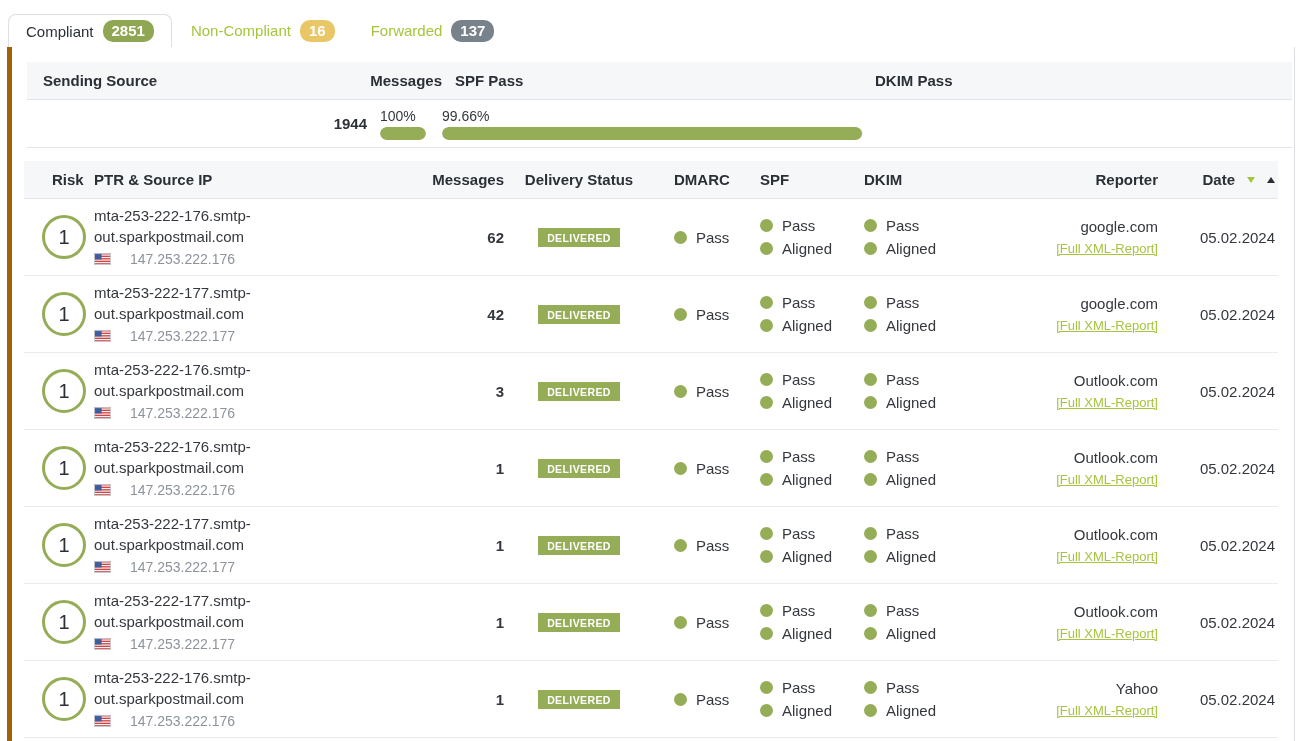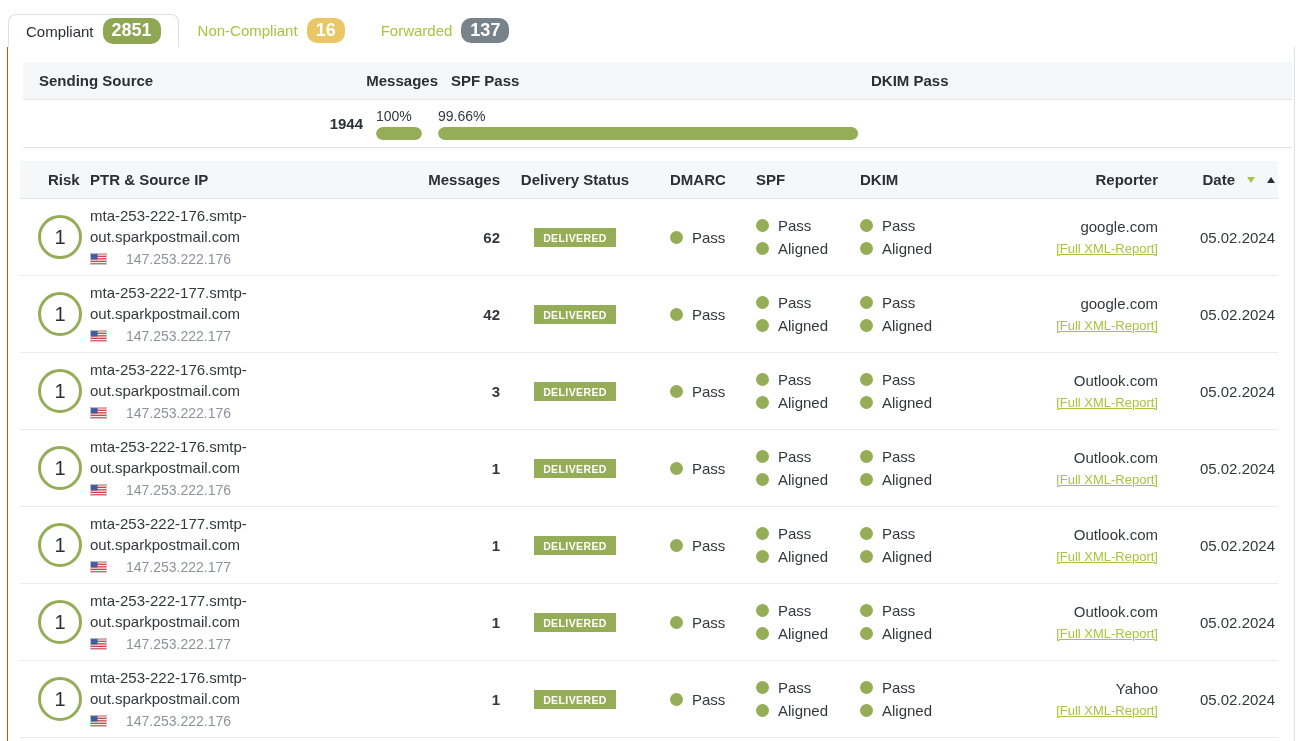--- a/index.html
+++ b/index.html
@@ -14,24 +14,24 @@
     --cols:70px 215px 195px 150px 106px 104px 150px 1fr 110px;
   }
   *{box-sizing:border-box;margin:0;padding:0;}
   html,body{width:1311px;height:741px;overflow:hidden;background:#fff;
     font-family:"Liberation Sans","DejaVu Sans",sans-serif;color:var(--text);}
   
   .tabbar{display:flex;align-items:flex-end;height:47px;padding-left:8px;}
   .tab{display:flex;align-items:center;height:33px;padding:0 17px;margin-right:2px;
        font-size:15px;color:var(--green);border-radius:8px 8px 0 0;cursor:pointer;white-space:nowrap;}
   .tab.active{border:1px solid #dcdfe5;border-bottom:none;color:var(--dark);background:#fff;}
-  .tab-badge{margin-left:9px;color:#fff;font-weight:700;font-size:18px;
+  .tab-badge{margin-left:9px;color:#fff;font-weight:700;font-size:15px;
        padding:2px 9px;border-radius:10px;line-height:1.2;}
   
-  .card{margin:0 16px 0 7px;border-left:1px solid #a16207;border-right:1px solid #dcdfe5;
+  .card{margin:0 16px 0 7px;border-left:5px solid #a16207;border-right:1px solid #dcdfe5;
         height:694px;padding-top:15px;}
   
   .summary{margin:0 2px 0 15px;}
   .s-grid{display:grid;grid-template-columns:340px 75px 433px auto;align-items:center;}
   .s-head{height:38px;background:var(--hbg);border-bottom:1px solid var(--border);
           font-weight:700;font-size:15px;color:var(--dark);}
   .sh-source{padding-left:16px;}
   .sh-msg,.s-msg{text-align:right;}
   .sh-spf{padding-left:13px;}
   .s-row{min-height:48px;border-bottom:1px solid var(--border);background:#fff;}

